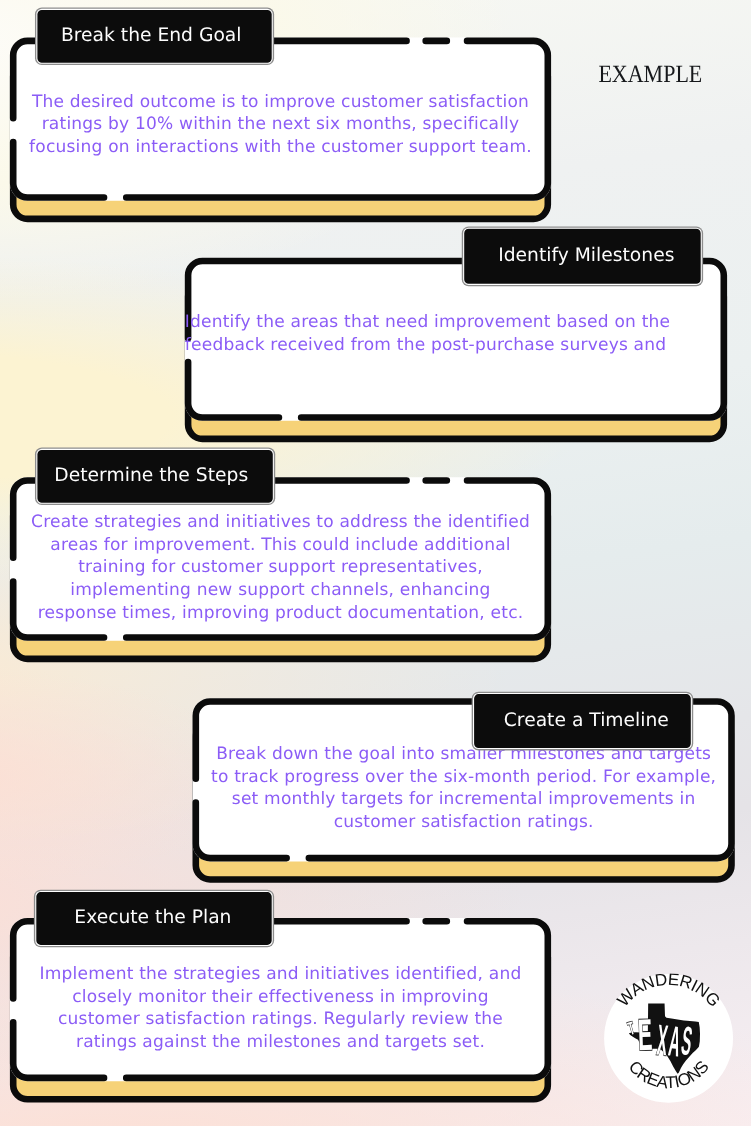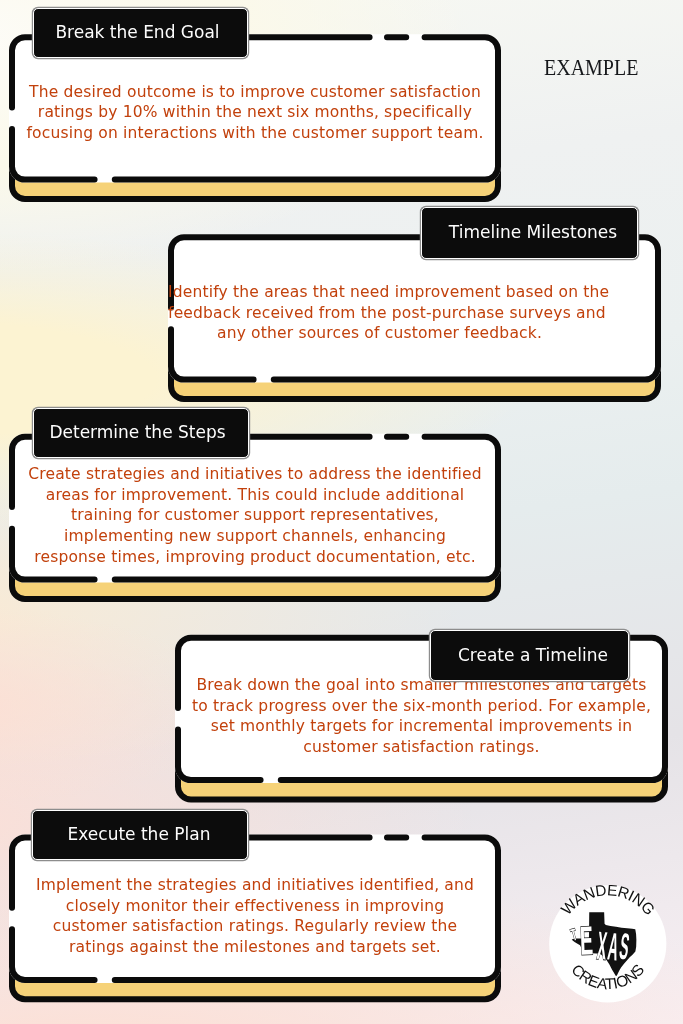--- a/index.html
+++ b/index.html
@@ -5,21 +5,21 @@
 html,body{margin:0;padding:0;background:#ffffff;}
 body{width:683px;height:1024px;overflow:hidden;}
 #stage{position:relative;width:683px;height:1024px;overflow:hidden;
   font-family:"Liberation Sans",sans-serif;color:#17191c;}
 .bg{position:absolute;left:0;top:0;width:683px;height:1024px;}
 .cardsvg{position:absolute;left:0;top:0;width:683px;height:1024px;}
 .example{position:absolute;font-family:"Liberation Serif",serif;font-size:22.6px;
   color:#16181b;white-space:nowrap;transform-origin:0 50%;transform:scaleX(0.885);
   left:544.3px;top:55.3px;}
 .ptext{position:absolute;text-align:center;font-family:"DejaVu Sans",sans-serif;
-  font-size:15.5px;line-height:20.6px;letter-spacing:0.18px;color:#c2410c;}
+  font-size:15.5px;line-height:20.6px;letter-spacing:0.18px;color:#8b5cf6;}
 .ptext .line{white-space:nowrap;}
 .label{position:absolute;background:#0c0c0c;border:1.6px solid #ffffff;border-radius:5px;
   box-shadow:0 0 0 1.2px #8d8d8d;box-sizing:border-box;color:#fdfdfd;
   font-family:"DejaVu Sans",sans-serif;font-size:17px;letter-spacing:0px;
   display:flex;align-items:center;justify-content:center;white-space:nowrap;
   padding-bottom:1.5px;}
 .logo{position:absolute;left:549px;top:885px;width:117.6px;height:117.6px;}
 </style>
 </head>
 <body>
@@ -49,23 +49,22 @@
   <div id="overlay">
       <div class="ptext" style="left: 9px; top: 81.9px; width: 492px;">
         <div class="line">The desired outcome is to improve customer satisfaction</div>
         <div class="line">ratings by 10% within the next six months, specifically</div>
         <div class="line">focusing on interactions with the customer support team.</div>
       </div>
       <div class="label" style="left: 33px; top: 8px; width: 215px; height: 50px; padding-left: 0px; padding-right: 6px;">Break the End Goal</div>
       <div class="ptext" style="left: 168px; top: 282.2px; width: 423px;">
         <div class="line">Identify the areas that need improvement based on the</div>
         <div class="line">feedback received from the post-purchase surveys and</div>
-        <div class="line">any other sources of customer feedback.</div>
       </div>
-      <div class="label" style="left: 421px; top: 207px; width: 217px; height: 52px; padding-left: 7px; padding-right: 0px;">Timeline Milestones</div>
+      <div class="label" style="left: 421px; top: 207px; width: 217px; height: 52px; padding-left: 7px; padding-right: 0px;">Identify Milestones</div>
       <div class="ptext" style="left: 9px; top: 464.3px; width: 492px;">
         <div class="line">Create strategies and initiatives to address the identified</div>
         <div class="line">areas for improvement. This could include additional</div>
         <div class="line">training for customer support representatives,</div>
         <div class="line">implementing new support channels, enhancing</div>
         <div class="line">response times, improving product documentation, etc.</div>
       </div>
       <div class="label" style="left: 33px; top: 408px; width: 216px; height: 50px; padding-left: 0px; padding-right: 7px;">Determine the Steps</div>
       <div class="ptext" style="left: 175px; top: 675px; width: 493px;">
         <div class="line">Break down the goal into smaller milestones and targets</div>

